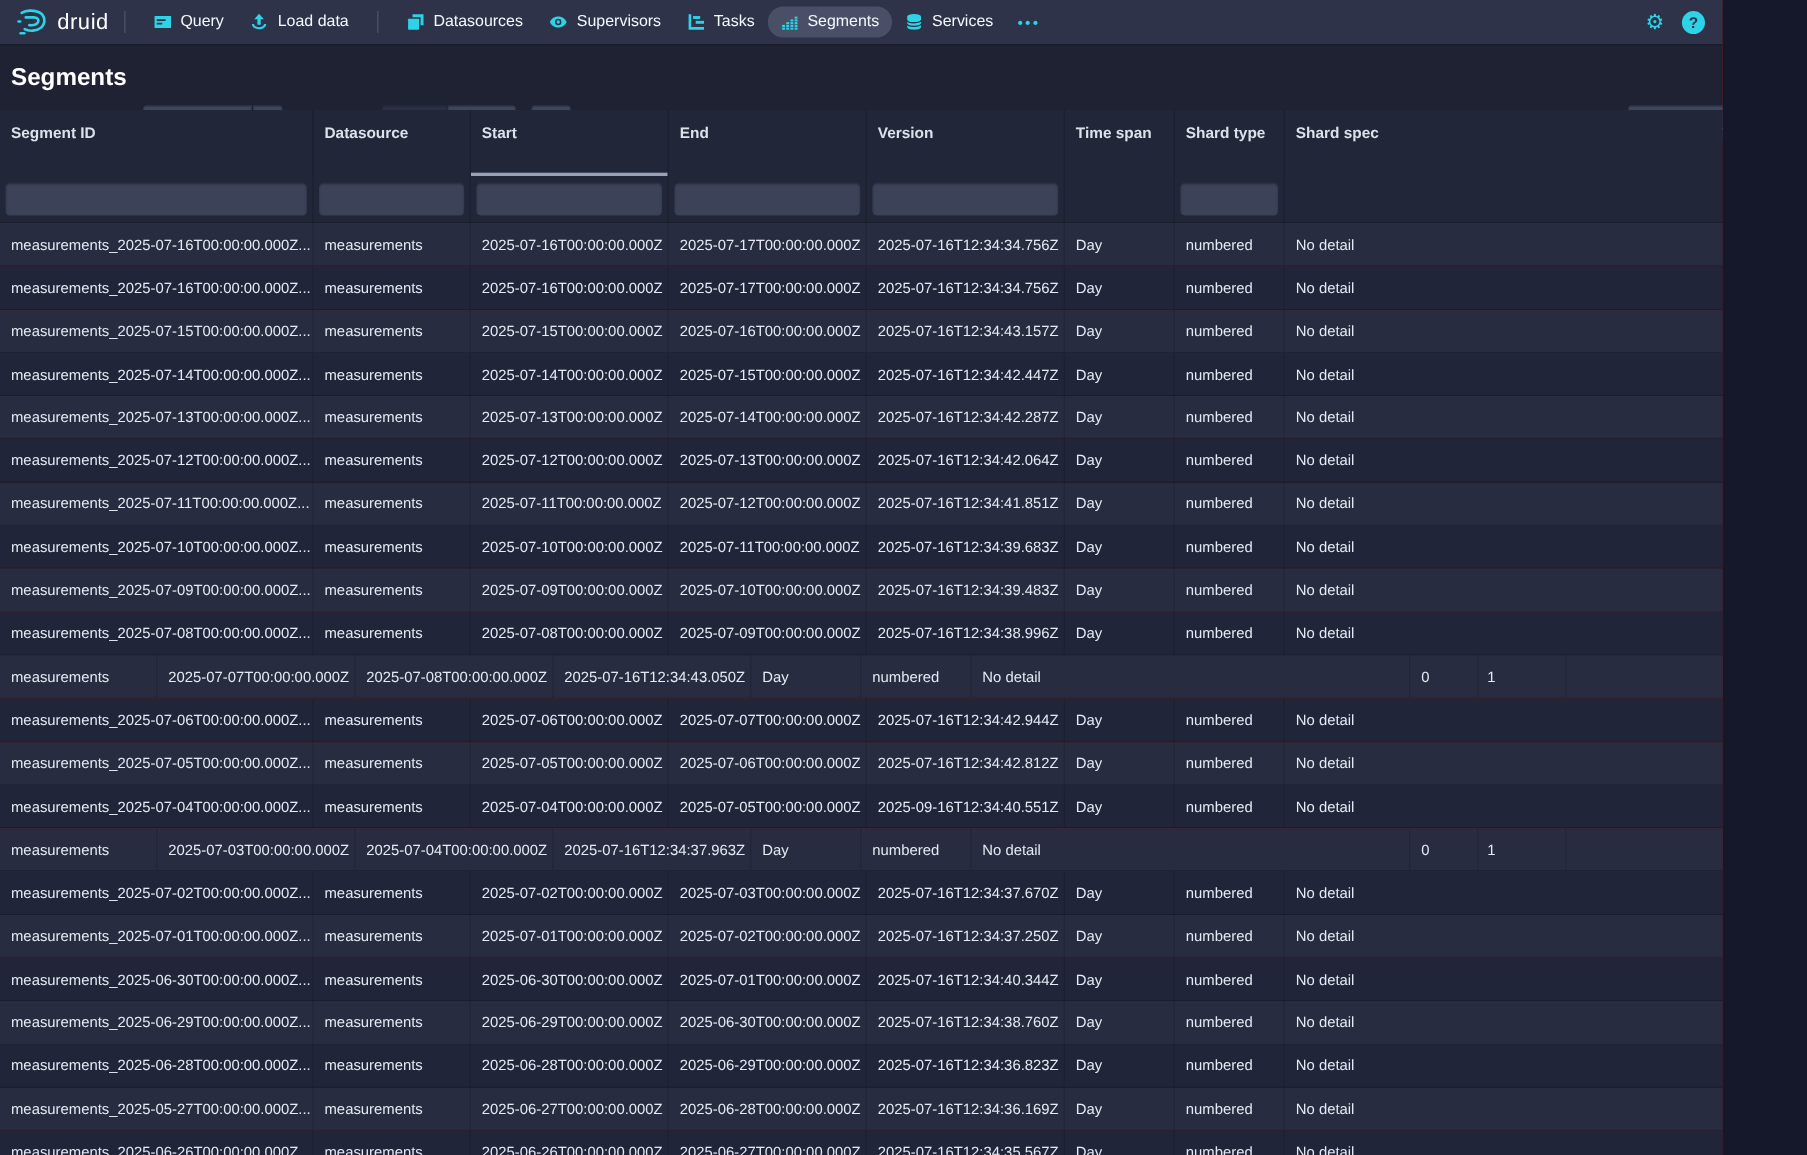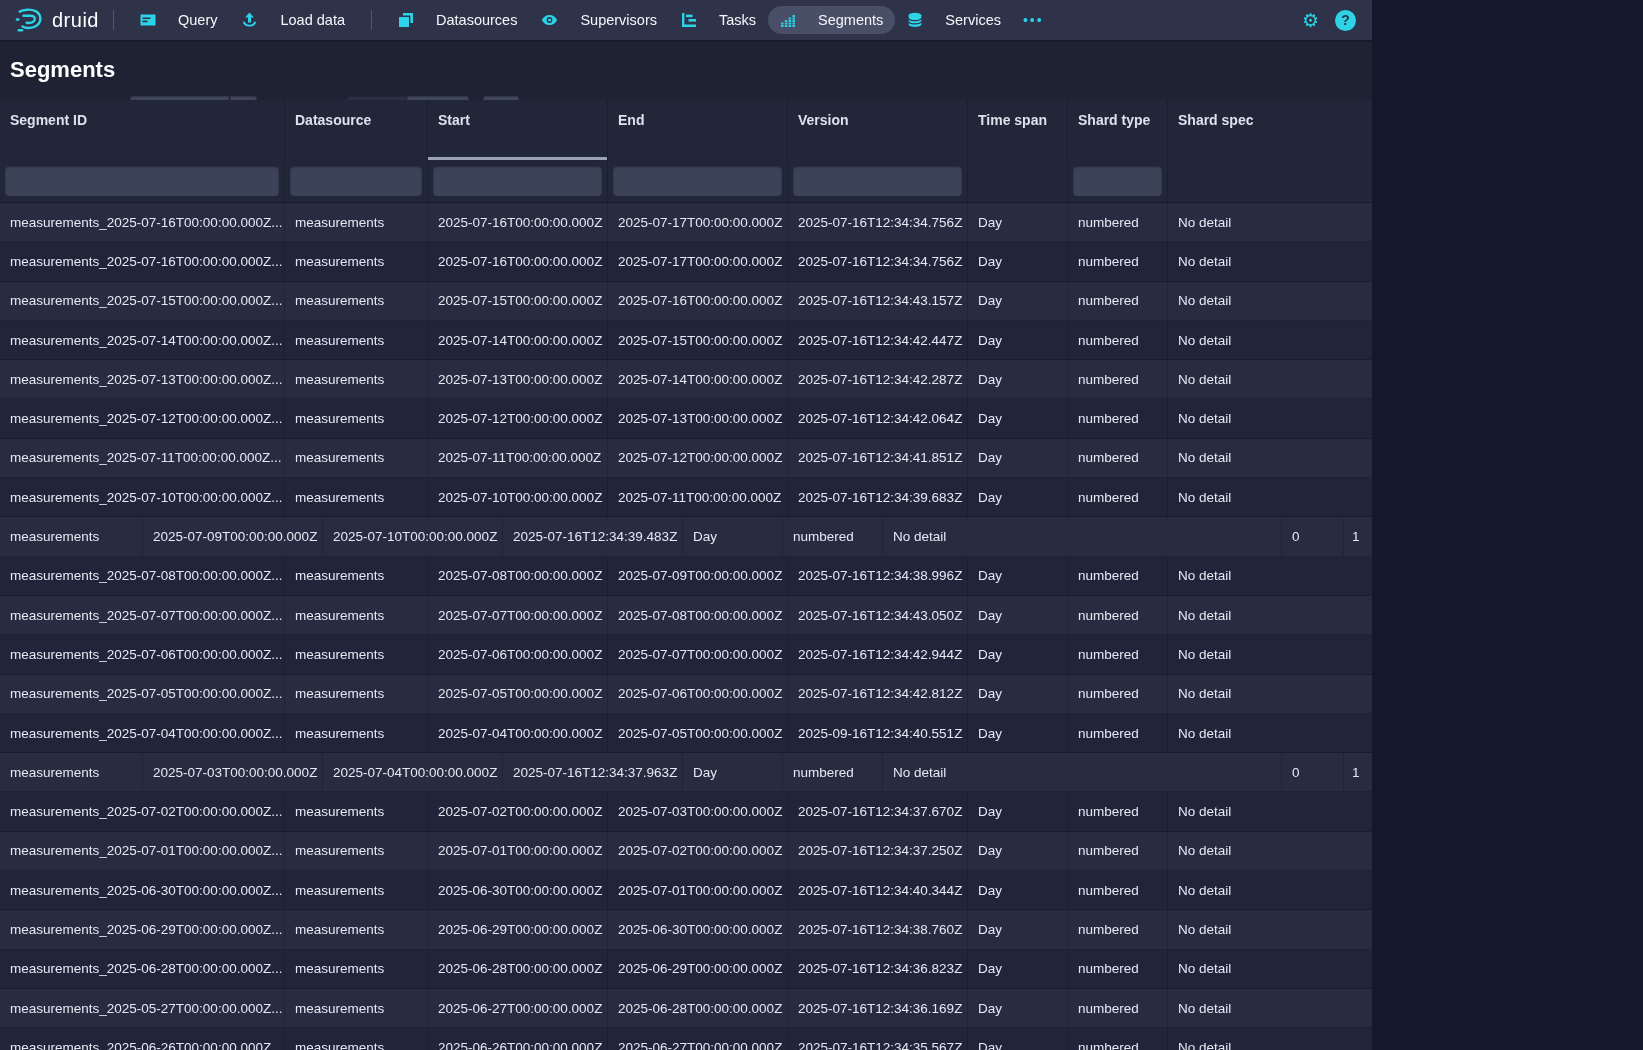--- a/index.html
+++ b/index.html
@@ -1,34 +1,34 @@
 <!DOCTYPE html>
 <html><head>
 <meta charset="utf-8">
 <style>
   * { margin:0; padding:0; box-sizing:border-box; }
   html,body { background:#14182a; }
   body { font-family:"Liberation Sans","DejaVu Sans",sans-serif; }
   #app {
-    position:relative; width:1372px; height:1050px;
+    position:relative; width:1566px; height:1050px;
     background:#7f1d1d; overflow:hidden; color:#e6e9f3;
   }
 
   
   .navbar {
     position:absolute; top:0; left:0; width:100%; height:40px;
     background:#2e3349; display:flex; align-items:center;
     box-shadow:0 1px 2px rgba(0,0,0,.35); z-index:5;
   }
   .logo { display:flex; align-items:center; margin-left:14px; }
   .logo svg { display:block; }
   .logo-text { color:#fff; font-size:20px; font-weight:500; margin-left:8px; letter-spacing:.5px; }
   .nav-divider { width:1px; height:20px; background:rgba(255,255,255,.18); margin:0 14px; }
   .nav-item {
-    display:flex; align-items:center; gap:22px; color:#f5f8fa; font-size:14.5px;
+    display:flex; align-items:center; gap:8px; color:#f5f8fa; font-size:14.5px;
     padding:6px 12px; border-radius:18px; cursor:pointer; white-space:nowrap;
   }
   .nav-item .nicon { color:#2dd3e7; display:flex; align-items:center; }
   .nav-item.active { background:rgba(167,182,206,.22); }
   .nav-more { color:#2dd3e7; font-size:14px; letter-spacing:2px; padding:6px 10px; cursor:pointer; }
   .nav-more::after { content:"•••"; }
   .nav-right { margin-left:auto; display:flex; align-items:center; gap:16px; margin-right:16px; }
   .gear { color:#2dd3e7; font-size:19px; line-height:1; cursor:pointer; }
   .gear::after { content:"⚙"; }
   .help-circle {
@@ -366,20 +366,21 @@
           <div class="td c2">2025-07-10T00:00:00.000Z</div>
           <div class="td c3">2025-07-11T00:00:00.000Z</div>
           <div class="td c4">2025-07-16T12:34:39.683Z</div>
           <div class="td c5">Day</div>
           <div class="td c6">numbered</div>
           <div class="td c7">No detail</div>
           <div class="td c8">0</div>
           <div class="td c9">1</div>
         </div>
         <div class="tr row-light">
+          <div class="td c0">measurements_2025-07-09T00:00:00.000Z...</div>
           <div class="td c1">measurements</div>
           <div class="td c2">2025-07-09T00:00:00.000Z</div>
           <div class="td c3">2025-07-10T00:00:00.000Z</div>
           <div class="td c4">2025-07-16T12:34:39.483Z</div>
           <div class="td c5">Day</div>
           <div class="td c6">numbered</div>
           <div class="td c7">No detail</div>
           <div class="td c8">0</div>
           <div class="td c9">1</div>
         </div>
@@ -389,21 +390,20 @@
           <div class="td c2">2025-07-08T00:00:00.000Z</div>
           <div class="td c3">2025-07-09T00:00:00.000Z</div>
           <div class="td c4">2025-07-16T12:34:38.996Z</div>
           <div class="td c5">Day</div>
           <div class="td c6">numbered</div>
           <div class="td c7">No detail</div>
           <div class="td c8">0</div>
           <div class="td c9">1</div>
         </div>
         <div class="tr row-light">
-          <div class="td c0">measurements_2025-07-07T00:00:00.000Z...</div>
           <div class="td c1">measurements</div>
           <div class="td c2">2025-07-07T00:00:00.000Z</div>
           <div class="td c3">2025-07-08T00:00:00.000Z</div>
           <div class="td c4">2025-07-16T12:34:43.050Z</div>
           <div class="td c5">Day</div>
           <div class="td c6">numbered</div>
           <div class="td c7">No detail</div>
           <div class="td c8">0</div>
           <div class="td c9">1</div>
         </div>

